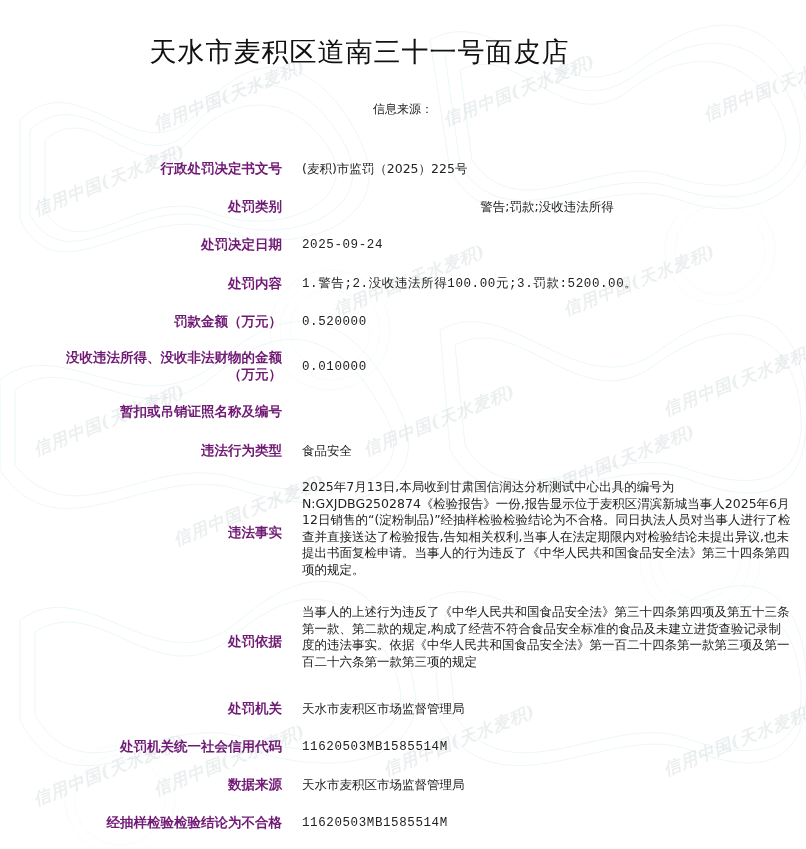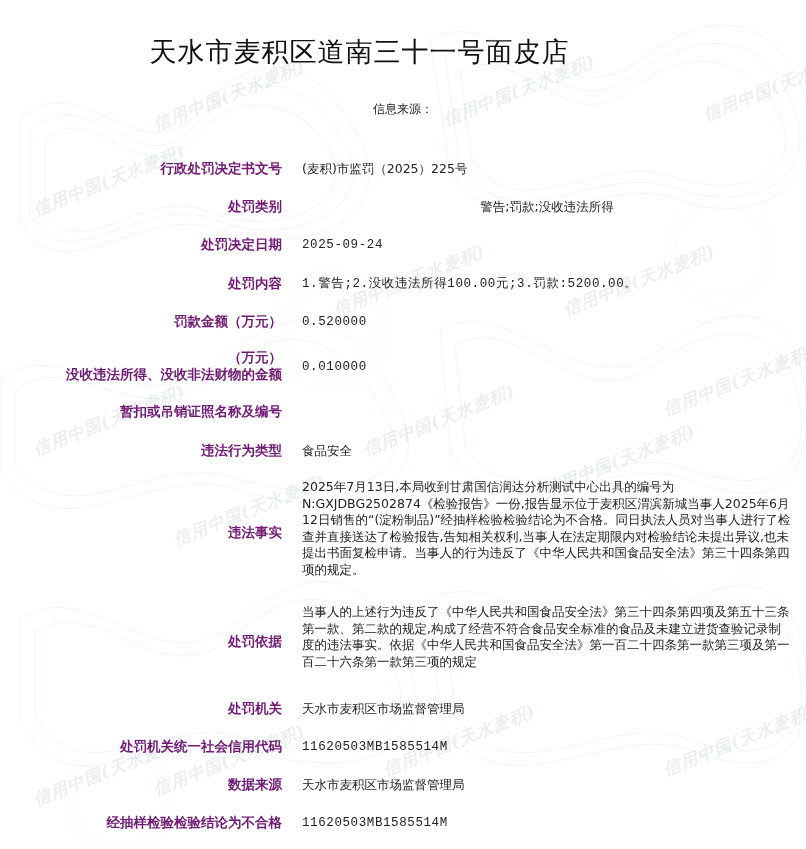--- a/index.html
+++ b/index.html
@@ -116,22 +116,22 @@
     <div class="value mono" style="top:1px;">1.警告;2.没收违法所得100.00元;3.罚款:5200.00。</div>
   </div>
 
   <div class="row" style="top:313px;">
     <div class="label">罚款金额（万元）</div>
     <div class="value mono" style="top:1px;">0.520000</div>
   </div>
 
   <div class="row" style="top:349px;">
     <div class="label" style="line-height:17px;">
+      <div>没收违法所得、没收非法财物的金额</div>
       <div>（万元）</div>
-      <div>没收违法所得、没收非法财物的金额</div>
     </div>
     <div class="value mono" style="top:10px;">0.010000</div>
   </div>
 
   <div class="row" style="top:403px;">
     <div class="label">暂扣或吊销证照名称及编号</div>
     <div class="value" style="top:1px;"></div>
   </div>
 
   <div class="row" style="top:442px;">

